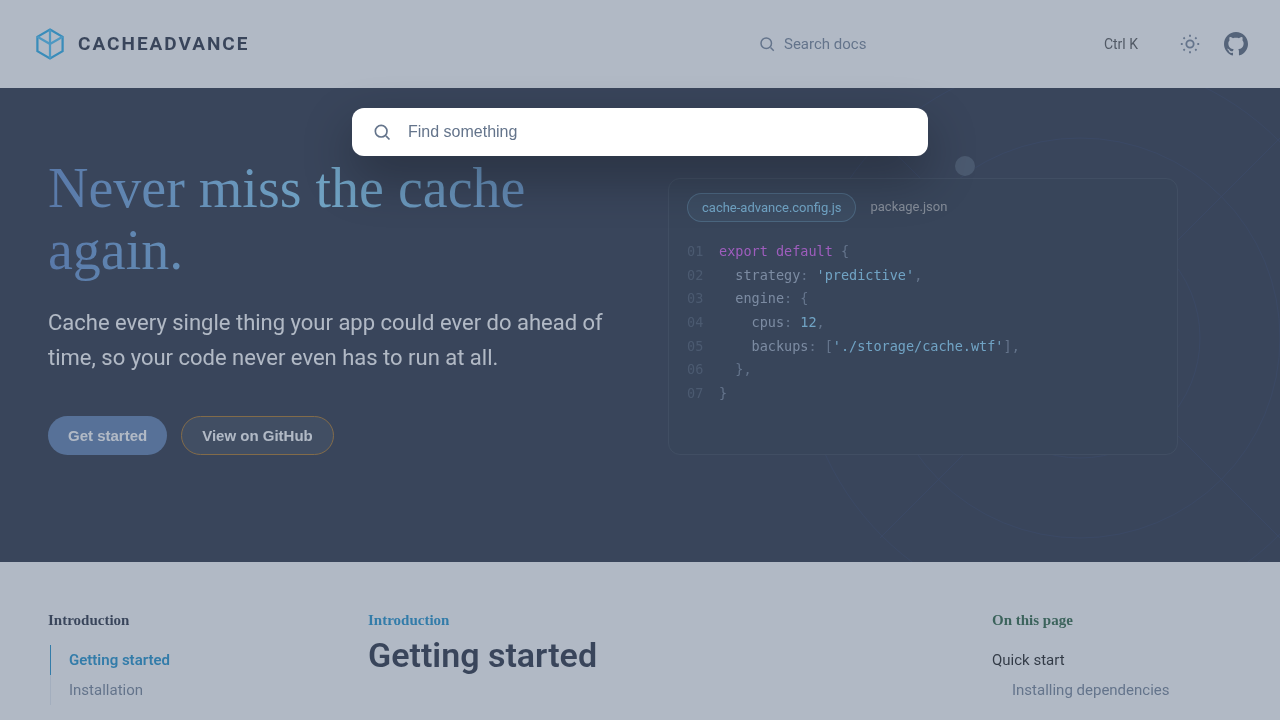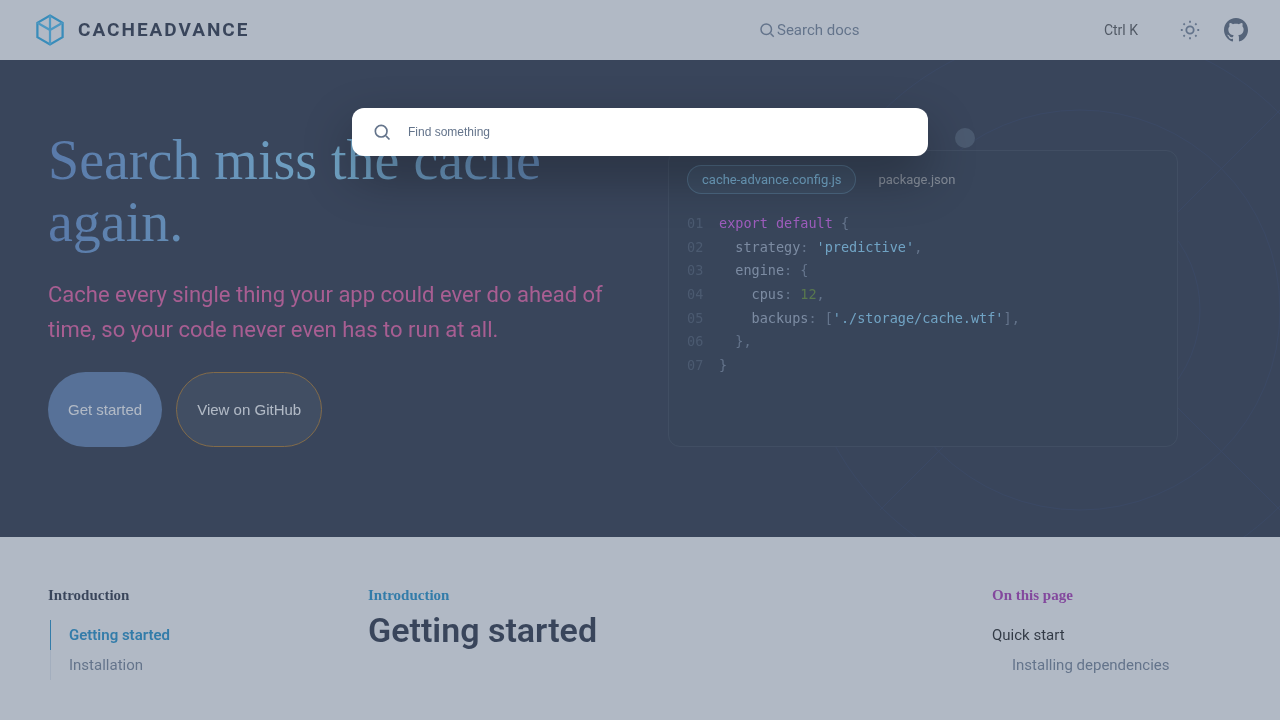--- a/index.html
+++ b/index.html
@@ -1,66 +1,66 @@
 <!DOCTYPE html>
 <html><head>
 <meta charset="utf-8">
 <style>
 *{box-sizing:border-box;margin:0;padding:0}
 body{font-family:-apple-system,BlinkMacSystemFont,"Segoe UI",Roboto,sans-serif;background:#fff;color:#0f172a;overflow:hidden;width:1280px;height:720px;position:relative}
 .overlay{position:absolute;inset:0;background:rgba(100,116,139,0.5);z-index:50;pointer-events:none}
 .modal-search{position:absolute;top:108px;left:50%;transform:translateX(-50%);width:576px;background:#fff;border-radius:12px;z-index:60;display:flex;align-items:center;padding:14px 20px;box-shadow:0 20px 50px rgba(0,0,0,0.3)}
 .modal-search svg{width:20px;height:20px;stroke:#64748b;margin-right:16px}
-.modal-search input{border:none;outline:none;font-size:12px;color:#14532d;flex:1}
+.modal-search input{border:none;outline:none;font-size:16px;color:#14532d;flex:1}
 .modal-search input::placeholder{color:#64748b}
-header{height:60px;display:flex;align-items:center;padding:0 32px;background:#fff;border-bottom:1px solid transparent}
+header{height:88px;display:flex;align-items:center;padding:0 32px;background:#fff;border-bottom:1px solid transparent}
 .logo{display:flex;align-items:center;gap:10px}
 .logo-mark{width:36px;height:36px}
 .logo-text{font-weight:700;font-size:19px;letter-spacing:2px;color:#0f172a}
-.search-trigger{margin-left:auto;display:flex;align-items:center;gap:1px;color:#64748b;font-size:15px;cursor:pointer;width:380px}
+.search-trigger{margin-left:auto;display:flex;align-items:center;gap:8px;color:#64748b;font-size:15px;cursor:pointer;width:380px}
 .search-trigger svg{width:18px;height:18px;stroke:#64748b}
 .kbd{margin-left:auto;color:#404040;font-size:14px}
 .header-actions{display:flex;align-items:center;gap:22px;margin-left:40px}
 .icon-btn{width:24px;height:24px;display:flex;align-items:center;justify-content:center;cursor:pointer;color:#64748b}
 .hero{background:#0f172a;color:#fff;padding:70px 48px 90px;position:relative;overflow:hidden;min-height:474px}
 .hero-bg{position:absolute;right:-100px;top:-50px;width:600px;height:600px;opacity:0.15}
 .hero-content{display:flex;gap:60px;position:relative;z-index:1}
 .hero-left{flex:1;max-width:560px}
 .hero h1{font-size:56px;font-weight:500;line-height:1.1;background:linear-gradient(90deg,#4f7fc7 0%,#7dd3fc 50%,#4f7fc7 100%);-webkit-background-clip:text;background-clip:text;-webkit-text-fill-color:transparent;margin-bottom:24px;font-family:ui-serif,Georgia,serif}
-.hero p{font-size:22px;line-height:1.6;color:#ec4899;margin-bottom:24px}
+.hero p{font-size:22px;line-height:1.6;color:#ffffff;margin-bottom:40px}
 .hero-btns{display:flex;gap:14px}
-.btn{padding:28px 20px;border-radius:999px;font-size:15px;font-weight:400;cursor:pointer;border:none}
+.btn{padding:10px 20px;border-radius:999px;font-size:15px;font-weight:700;cursor:pointer;border:none}
 .btn-primary{background:#4a6fa5;color:#fff}
 .btn-secondary{background:#1e293b;color:#fff;border:1px solid #a16207}
 .code-panel{background:#0c1629;border:1px solid #1e293b;border-radius:12px;padding:0;width:510px;margin-top:20px}
-.code-tabs{display:flex;gap:8px;padding:14px 18px 10px;align-items:center}
+.code-tabs{display:flex;gap:0;padding:14px 18px 10px;align-items:flex-start}
 .code-tab{padding:6px 14px;border-radius:999px;font-size:13px;color:#7dd3fc;cursor:pointer}
 .code-tab.active{background:rgba(125,211,252,0.08);border:1px solid rgba(125,211,252,0.3)}
 .code-tab:not(.active){color:#a3a3a3}
 .code-body{padding:8px 18px 22px;font-family:ui-monospace,Menlo,monospace;font-size:13.5px;line-height:1.75}
 .code-line{display:flex}
 .ln{color:#334155;width:32px;flex-shrink:0;user-select:none}
 .code-text{white-space:pre;color:#94a3b8}
 .tok-kw{color:#d946ef}
 .tok-str{color:#7dd3fc}
-.tok-num{color:#4d7c0f}
+.tok-num{color:#7dd3fc}
 .tok-punc{color:#64748b}
 .tok-prop{color:#94a3b8}
 .content{display:flex;padding:50px 48px;gap:60px}
 .sidebar{width:260px}
 .sidebar h3{font-size:15px;font-weight:600;margin-bottom:16px;color:#0f172a;font-family:ui-serif,Georgia,serif}
 .sidebar-items{border-left:1px solid #e2e8f0;margin-left:2px}
 .sidebar-item{padding:6px 0 6px 18px;font-size:15px;color:#64748b;cursor:pointer;position:relative}
 .sidebar-item.active{color:#0284c7;font-weight:600}
 .sidebar-item.active::before{content:"";position:absolute;left:-1px;top:0;bottom:0;width:1px;background:#0284c7}
 .main{flex:1}
 .eyebrow{font-size:15px;font-weight:600;color:#0284c7;margin-bottom:6px;font-family:ui-serif,Georgia,serif}
 .main h1{font-size:34px;font-weight:600;color:#0f172a}
 .toc{width:240px}
-.toc h3{font-size:15px;font-weight:600;margin-bottom:16px;color:#a21caf;font-family:ui-serif,Georgia,serif}
+.toc h3{font-size:15px;font-weight:600;margin-bottom:16px;color:#14532d;font-family:ui-serif,Georgia,serif}
 .toc-item{padding:6px 0;font-size:15px;cursor:pointer}
 .toc-item.active{color:#000000}
 .toc-item.sub{padding-left:20px;color:#64748b}
 .dot{position:absolute;width:20px;height:20px;border-radius:50%;background:#334155;right:305px;top:68px}
 </style>
 </head>
 <body>
 
 <header>
   <div class="logo">
@@ -96,21 +96,21 @@
 <div class="hero">
   <svg class="hero-bg" viewBox="0 0 600 600" fill="none" stroke="#1e40af" stroke-width="1">
       <circle cx="300" cy="300" r="280"></circle>
       <circle cx="300" cy="300" r="200"></circle>
       <circle cx="300" cy="300" r="120"></circle>
       <path d="M100 100 L500 500 M500 100 L100 500"></path>
     </svg>
   <div class="dot"></div>
   <div class="hero-content">
     <div class="hero-left">
-      <h1>Search miss the cache again.</h1>
+      <h1>Never miss the cache again.</h1>
       <p>Cache every single thing your app could ever do ahead of time, so your code never even has to run at all.</p>
       <div class="hero-btns">
         <button class="btn btn-primary">Get started</button>
         <button class="btn btn-secondary">View on GitHub</button>
       </div>
     </div>
     <div class="code-panel">
       <div class="code-tabs">
         <div class="code-tab active">cache-advance.config.js</div>
         <div class="code-tab">package.json</div>

